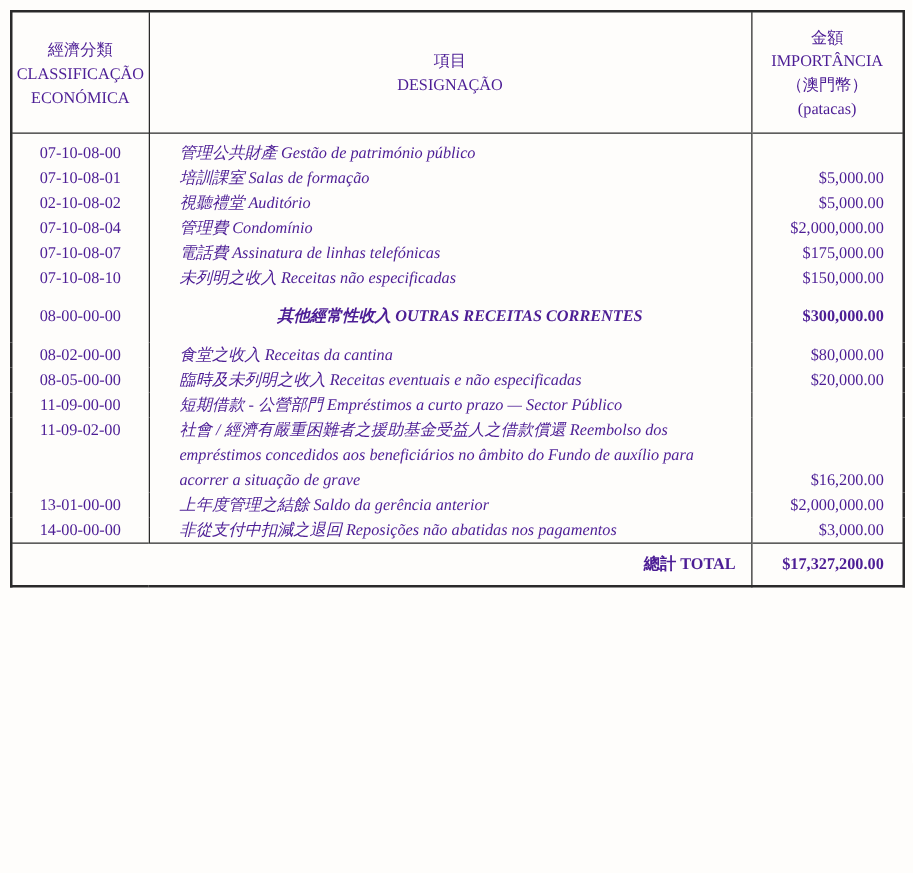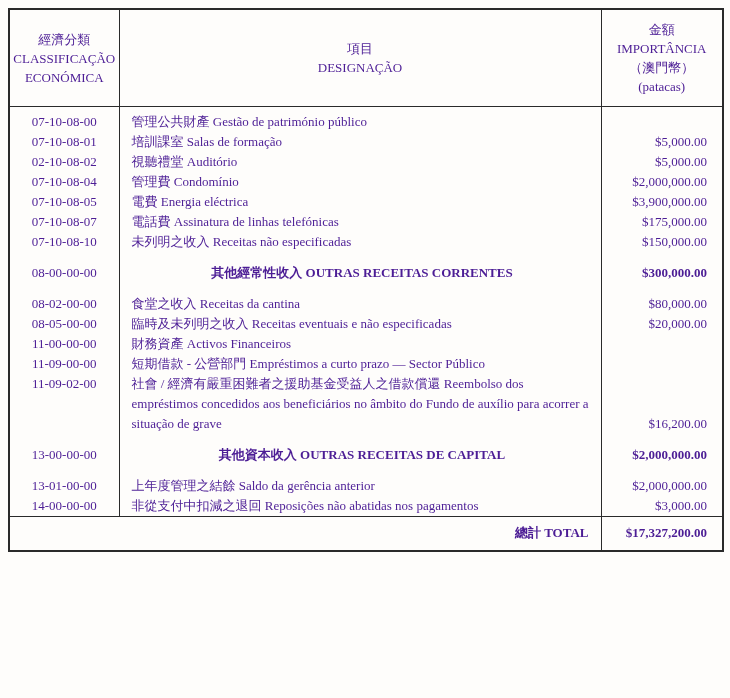--- a/index.html
+++ b/index.html
@@ -47,22 +47,23 @@
     line-height: 20px;
     padding: 0;
   }
   td.code {
     text-align: center;
     border-right: 1px solid #2a2a2a;
     vertical-align: top;
   }
   td.desig {
     text-align: left;
-    padding-left: 12px;
+    padding-left: 24px;
     padding-right: 8px;
+    font-style: italic;
   }
   td.amount {
     text-align: right;
     padding-right: 15px;
     border-left: 1px solid #2a2a2a;
   }
   tr.first-body td { padding-top: 5px; }
 
   tr.sec td {
     padding-top: 11px;
@@ -129,25 +130,20 @@
         <td class="code">02-10-08-02</td>
         <td class="desig">視聽禮堂 Auditório</td>
         <td class="amount">$5,000.00</td>
       </tr>
       <tr>
         <td class="code">07-10-08-04</td>
         <td class="desig">管理費 Condomínio</td>
         <td class="amount">$2,000,000.00</td>
       </tr>
       <tr>
-        <td class="code">07-10-08-05</td>
-        <td class="desig">電費 Energia eléctrica</td>
-        <td class="amount">$3,900,000.00</td>
-      </tr>
-      <tr>
         <td class="code">07-10-08-07</td>
         <td class="desig">電話費 Assinatura de linhas telefónicas</td>
         <td class="amount">$175,000.00</td>
       </tr>
       <tr>
         <td class="code">07-10-08-10</td>
         <td class="desig">未列明之收入 Receitas não especificadas</td>
         <td class="amount">$150,000.00</td>
       </tr>
       <tr class="sec">
@@ -159,38 +155,28 @@
         <td class="code">08-02-00-00</td>
         <td class="desig">食堂之收入 Receitas da cantina</td>
         <td class="amount">$80,000.00</td>
       </tr>
       <tr>
         <td class="code">08-05-00-00</td>
         <td class="desig">臨時及未列明之收入 Receitas eventuais e não especificadas</td>
         <td class="amount">$20,000.00</td>
       </tr>
       <tr>
-        <td class="code">11-00-00-00</td>
-        <td class="desig">財務資產 Activos Financeiros</td>
-        <td class="amount"></td>
-      </tr>
-      <tr>
         <td class="code">11-09-00-00</td>
         <td class="desig">短期借款 - 公營部門 Empréstimos a curto prazo — Sector Público</td>
         <td class="amount"></td>
       </tr>
       <tr>
         <td class="code">11-09-02-00</td>
         <td class="desig">社會 / 經濟有嚴重困難者之援助基金受益人之借款償還 Reembolso dos empréstimos concedidos aos beneficiários no âmbito do Fundo de auxílio para acorrer a situação de grave</td>
         <td class="amount">$16,200.00</td>
-      </tr>
-      <tr class="sec">
-        <td class="code">13-00-00-00</td>
-        <td class="desig">其他資本收入 OUTRAS RECEITAS DE CAPITAL</td>
-        <td class="amount">$2,000,000.00</td>
       </tr>
       <tr>
         <td class="code">13-01-00-00</td>
         <td class="desig">上年度管理之結餘 Saldo da gerência anterior</td>
         <td class="amount">$2,000,000.00</td>
       </tr>
       <tr>
         <td class="code">14-00-00-00</td>
         <td class="desig">非從支付中扣減之退回 Reposições não abatidas nos pagamentos</td>
         <td class="amount">$3,000.00</td>

